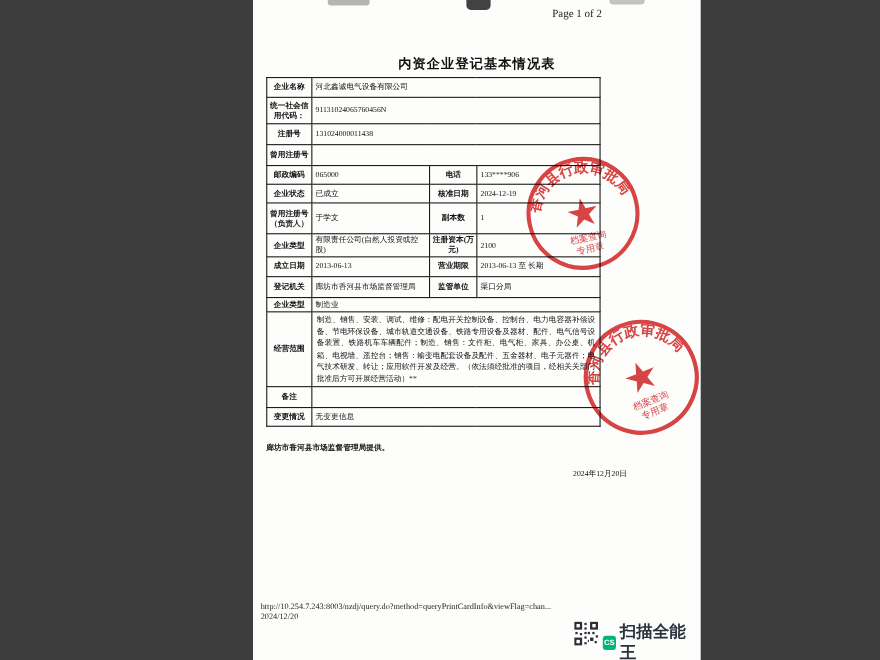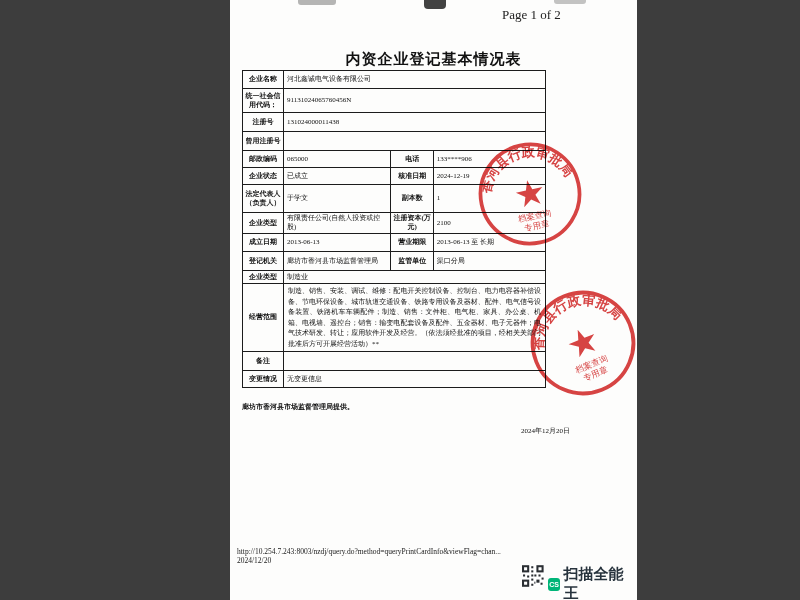--- a/index.html
+++ b/index.html
@@ -6,24 +6,24 @@
   html,body { width:800px; height:600px; overflow:hidden; }
   body { background:#3d3d3d; font-family:"Liberation Serif","DejaVu Serif",serif; position:relative; }
 
   .page { position:absolute; left:230px; top:0; width:407px; height:600px; background:#fdfdfc; }
 
   .notch { position:absolute; top:0; }
   .notch-1 { left:68px; width:38px; height:5px; background:#7a7a78; opacity:.55; border-radius:0 0 3px 3px; }
   .notch-2 { left:194px; width:22px; height:9px; background:#424242; border-radius:0 0 4px 4px; }
   .notch-3 { left:324px; width:32px; height:4px; background:#8a8a88; opacity:.5; border-radius:0 0 3px 3px; }
 
-  .page-number { position:absolute; top:7px; left:272px; font-size:13px; color:#222; }
+  .page-number { position:absolute; top:7px; left:272px; font-size:10px; color:#222; }
 
   .doc-title { position:absolute; top:50px; left:0; width:100%; text-align:center;
-               font-size:15px; font-weight:bold; color:#111; letter-spacing:1px; }
+               font-size:12px; font-weight:bold; color:#111; letter-spacing:1px; }
 
   table.reg-table { position:absolute; left:12px; top:70px; width:304px;
                     border-collapse:collapse; table-layout:fixed; }
   .reg-table td { border:1px solid #1c1c1c; font-size:7px; color:#111;
                   padding:1px 3px; vertical-align:middle; line-height:9px; word-break:break-all; }
   .reg-table td.lbl { text-align:center; font-weight:bold; padding:1px 2px; }
   .reg-table td.scope-val { text-align:justify; line-height:10.5px; padding:2px 4px; }
   tr.h13{height:13px} tr.h17{height:17px} tr.h18{height:18px} tr.h19{height:19px}
   tr.h24{height:24px} tr.h28{height:28px} tr.h56{height:56px}
 
@@ -91,21 +91,21 @@
       <td class="lbl">电话</td>
       <td>133****906</td>
     </tr>
     <tr class="h17">
       <td class="lbl">企业状态</td>
       <td>已成立</td>
       <td class="lbl">核准日期</td>
       <td>2024-12-19</td>
     </tr>
     <tr class="h28">
-      <td class="lbl">法定代表人（负责人）</td>
+      <td class="lbl">曾用注册号（负责人）</td>
       <td>于学文</td>
       <td class="lbl">副本数</td>
       <td>1</td>
     </tr>
     <tr class="h19">
       <td class="lbl">企业类型</td>
       <td>有限责任公司(自然人投资或控股)</td>
       <td class="lbl">注册资本(万元)</td>
       <td>2100</td>
     </tr>

